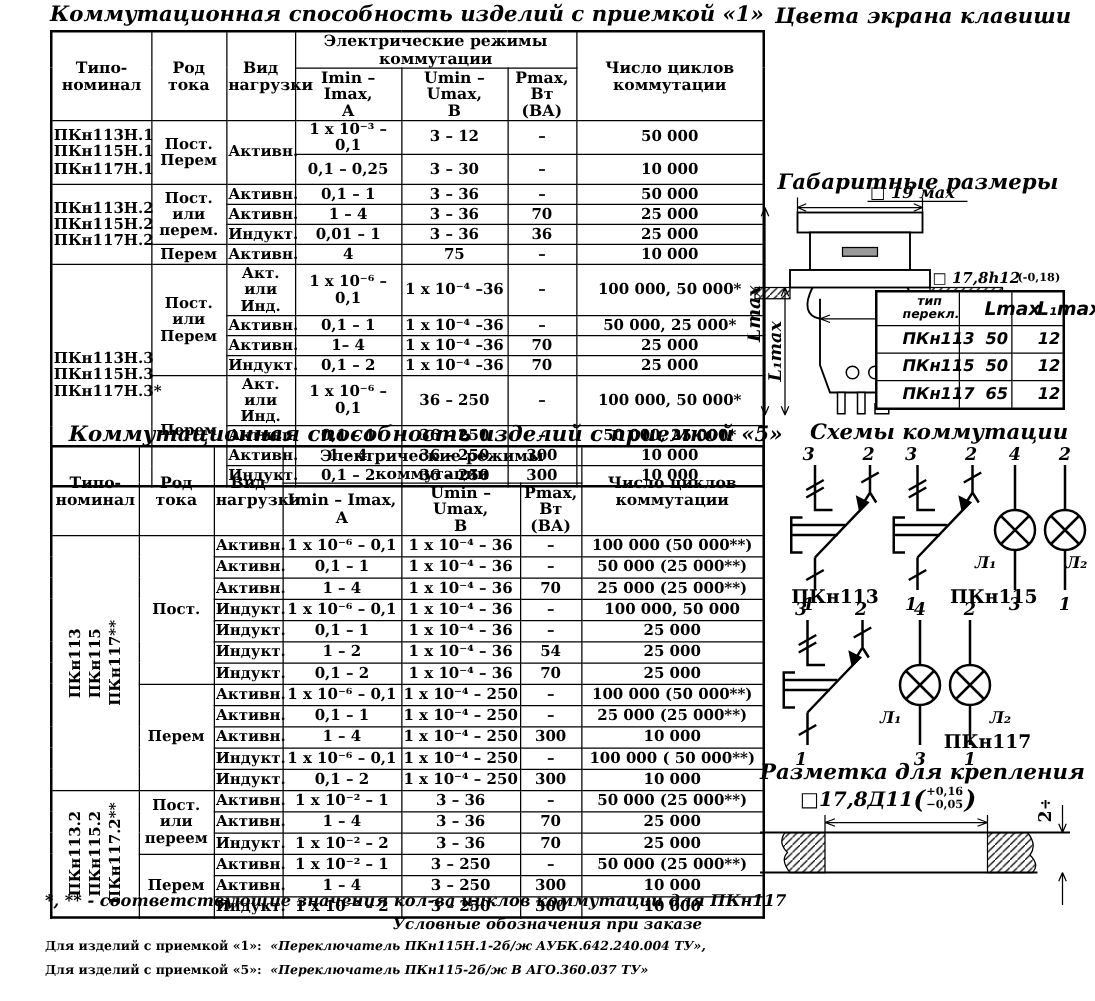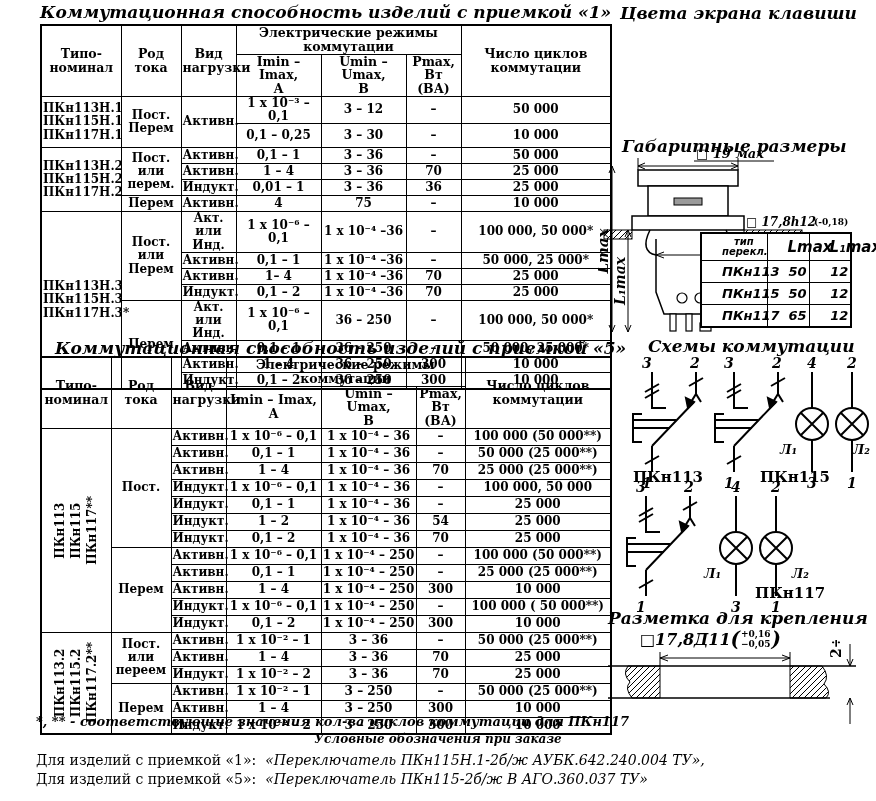--- a/index.html
+++ b/index.html
@@ -27,21 +27,21 @@
   table.dim th,table.dim td{border:1px solid #000;text-align:center;vertical-align:middle;
         font-weight:bold;font-style:italic;padding-left:20px;}
   table.dim th.small{font-size:10px;line-height:1.05;white-space:pre-line;}
   table.dim th{font-size:15px;height:24px;}
   table.dim td{font-size:13px;height:19px;}
 
   .color-item{font-weight:bold;font-size:15px;line-height:21px;}
   .caption{font-weight:bold;font-size:15px;font-family:"DejaVu Serif",serif;}
   .footnote{font-weight:bold;font-style:italic;font-size:13px;}
   .order-title{font-weight:bold;font-style:italic;font-size:12px;}
-  .order-line{font-weight:normal;font-size:14px;white-space:nowrap;}
+  .order-line{font-weight:bold;font-size:10px;white-space:nowrap;}
   .order-line .val{font-style:italic;}
   .mount-label{display:flex;align-items:center;font-weight:bold;font-style:italic;text-align:right;}
   .mount-label .main{font-size:16px;}
   .mount-label .paren{font-size:20px;font-weight:bold;}
   .mount-label .stack{display:inline-flex;flex-direction:column;font-size:9px;line-height:10px;
         font-style:normal;font-weight:bold;margin:0 1px;}
   svg text{font-family:"DejaVu Serif",serif;}
 </style>
 </head>
 <body>

